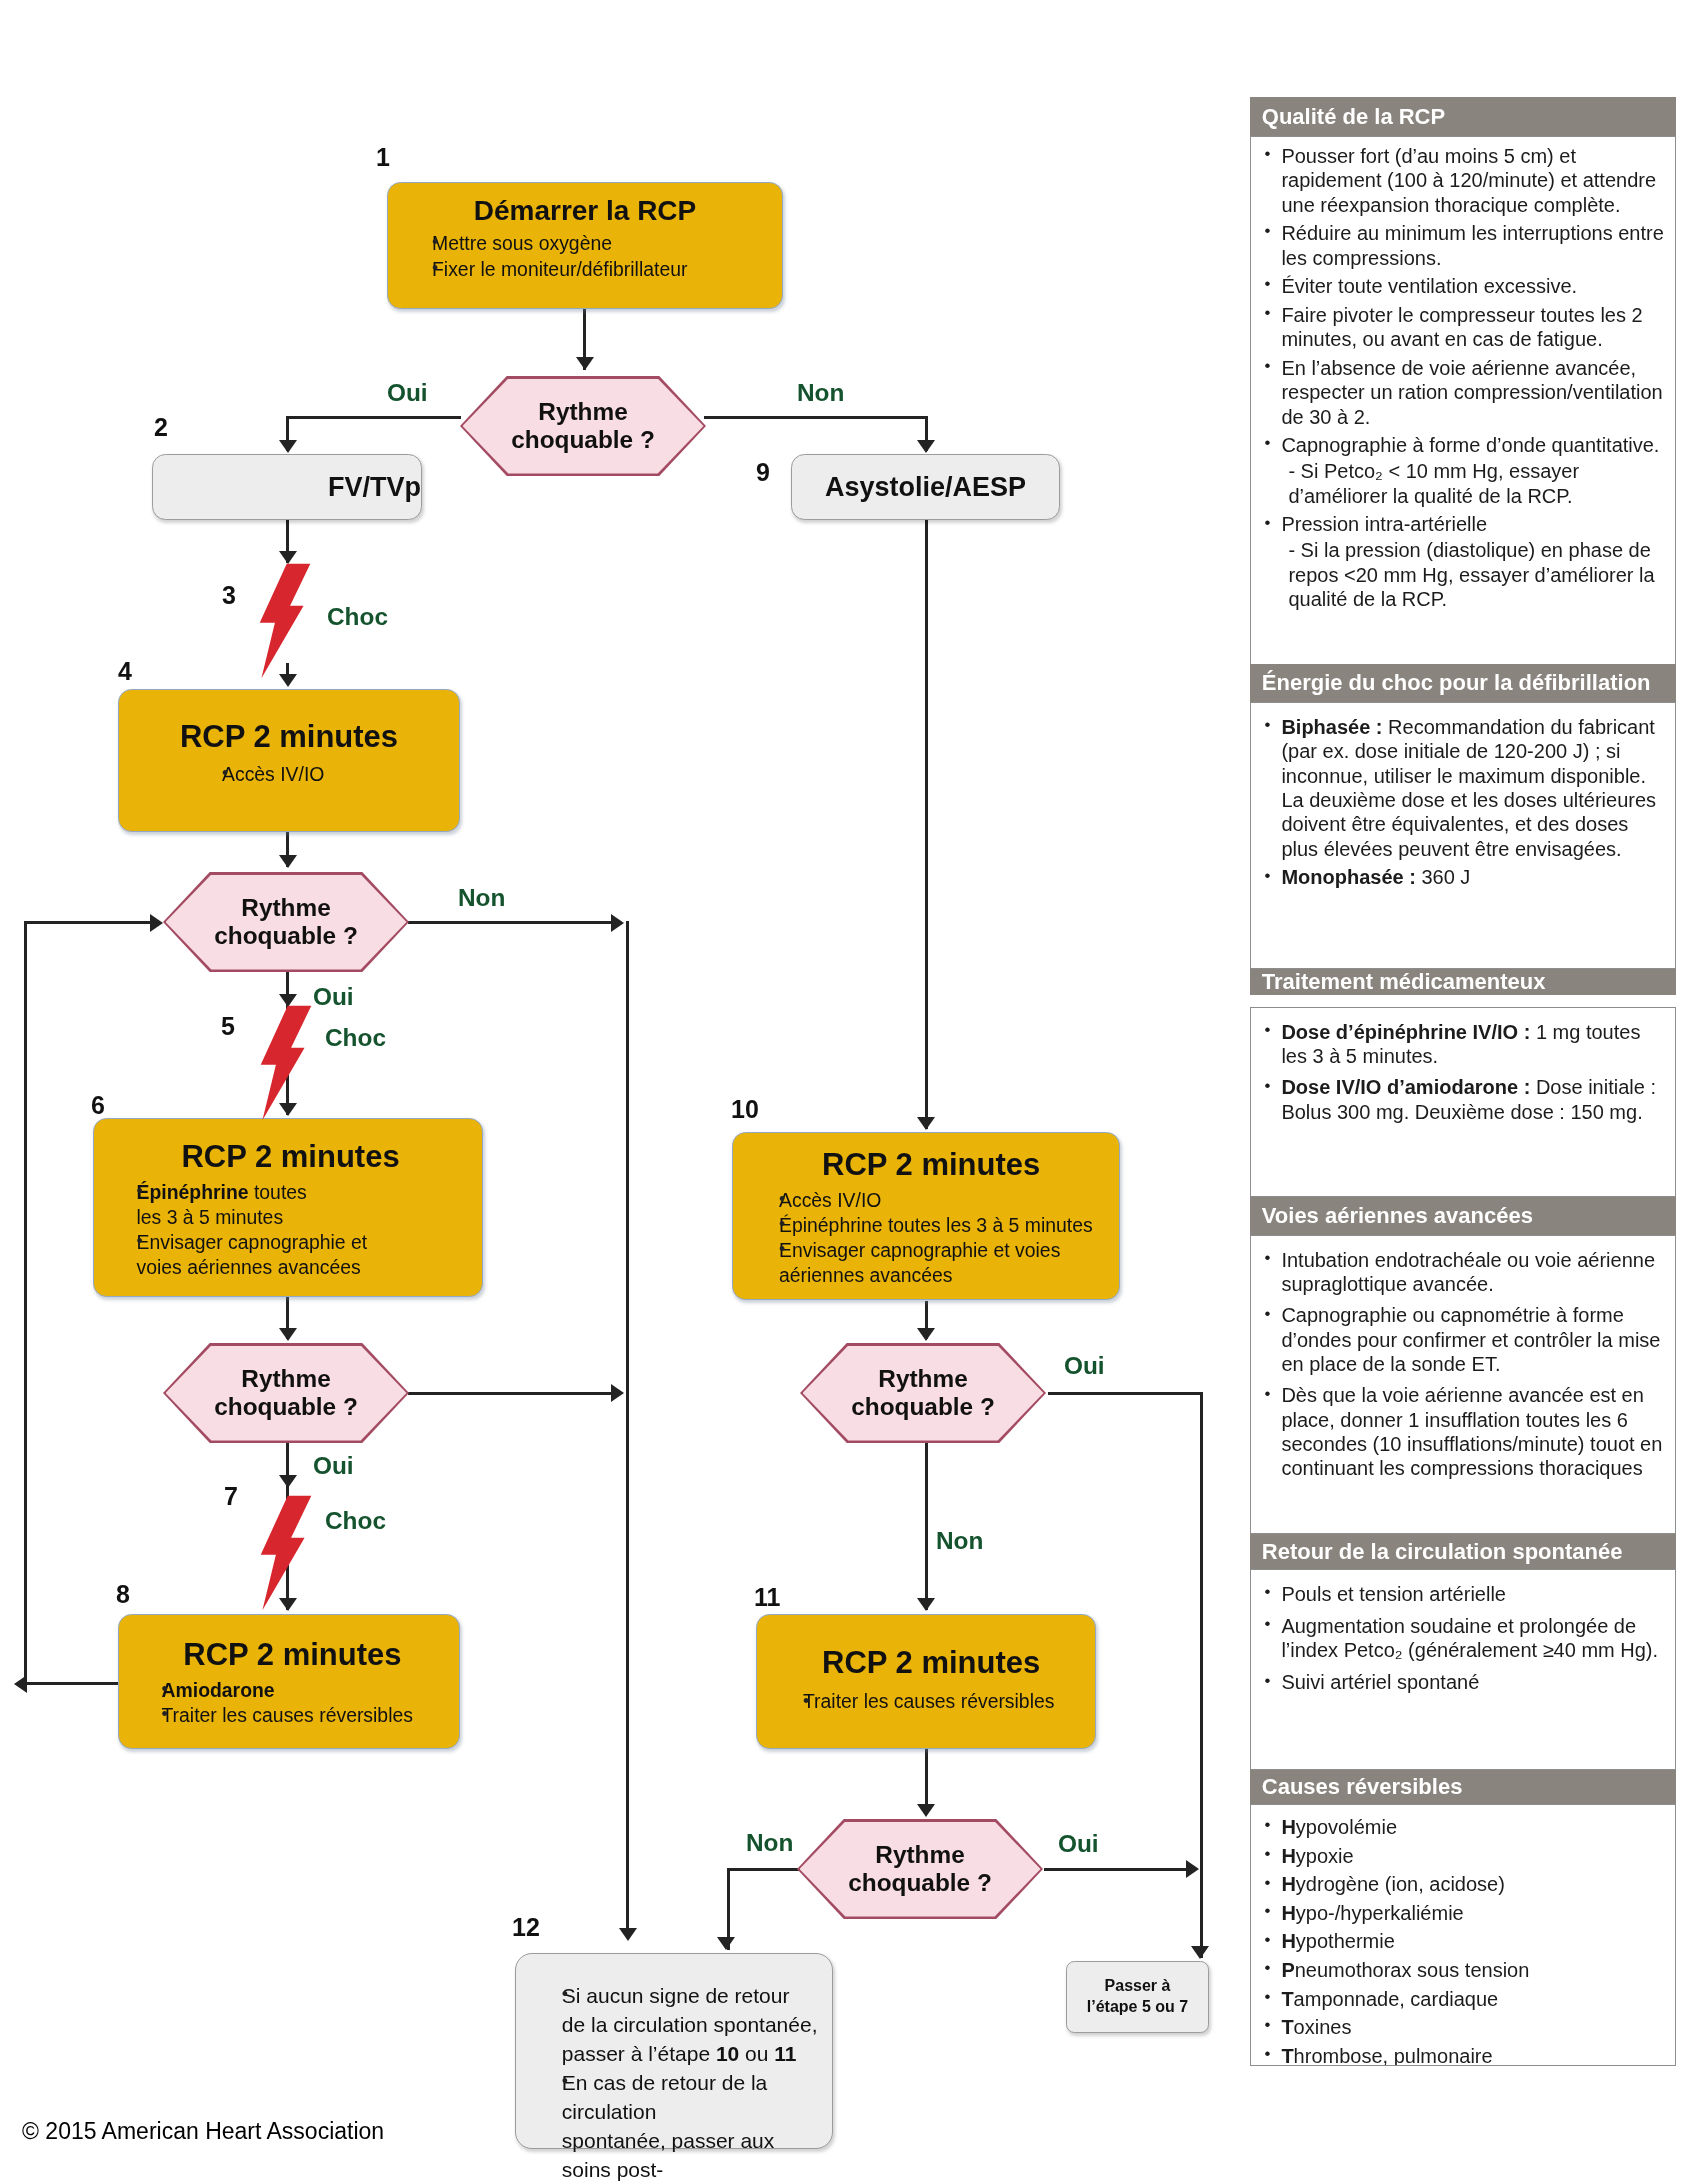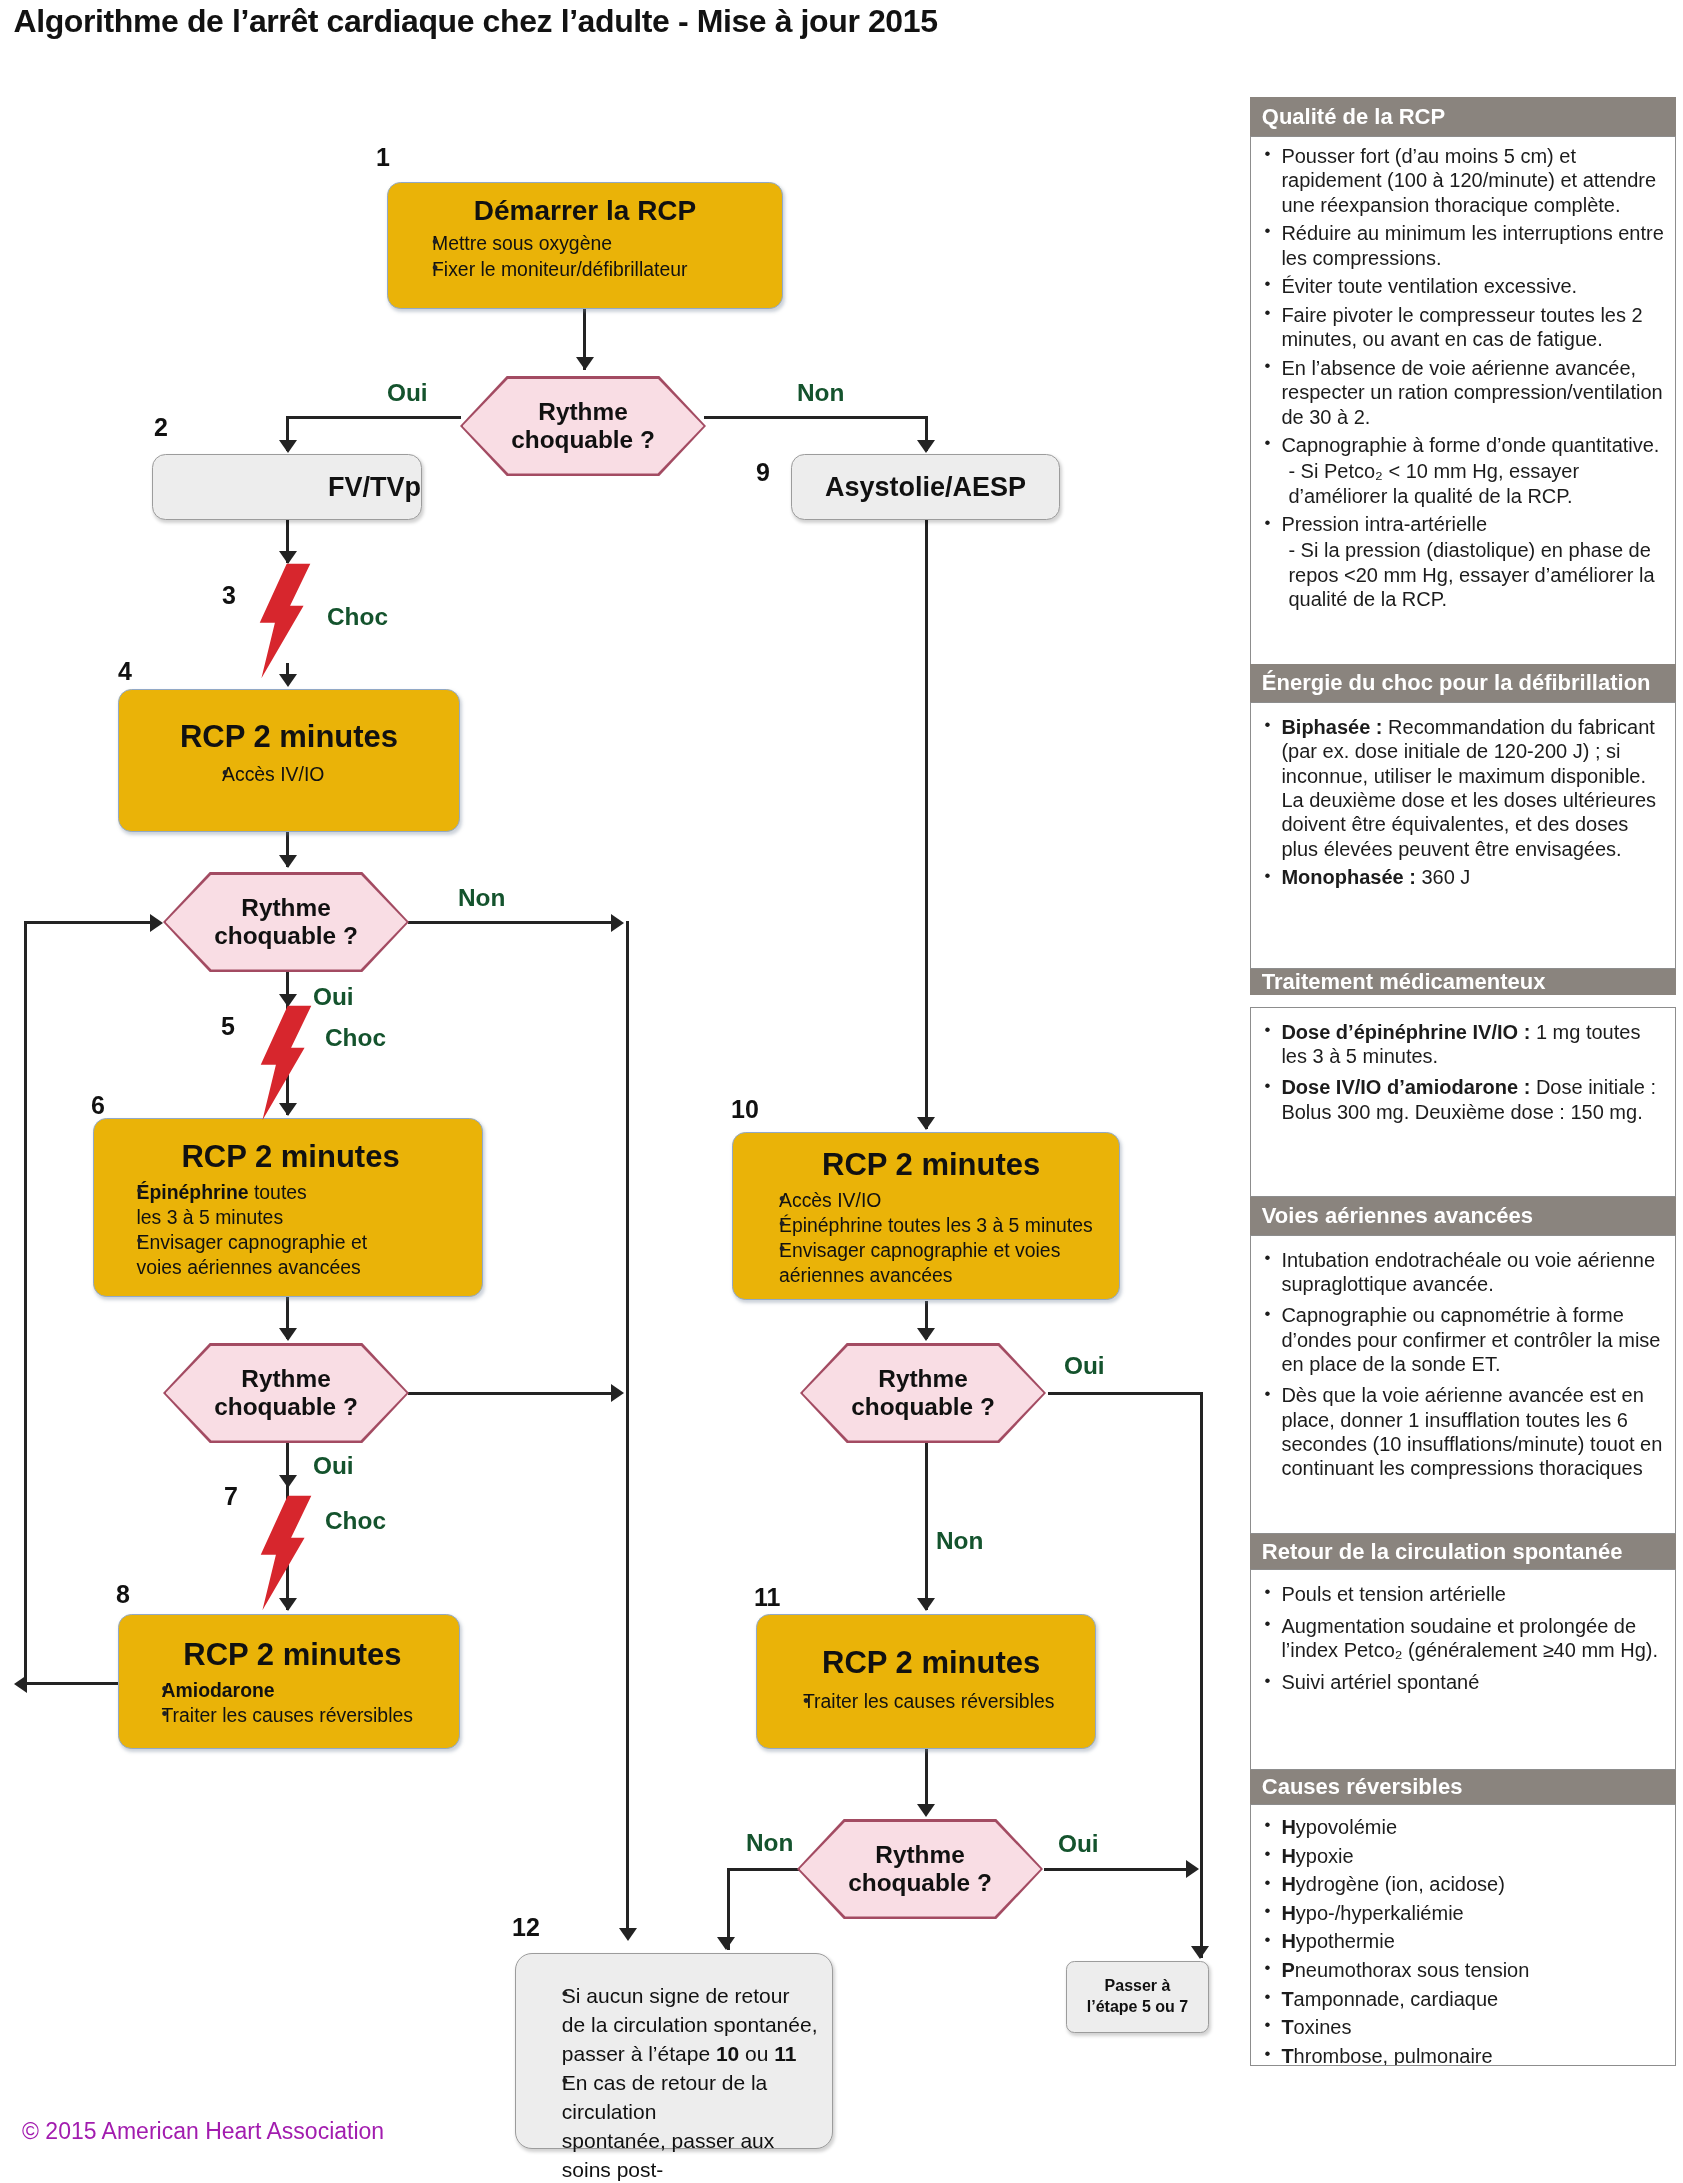--- a/index.html
+++ b/index.html
@@ -40,28 +40,27 @@
   
   .shdr{position:absolute;left:1250px;width:426px;box-sizing:border-box;background:#8a847e;
         color:#fff;font-weight:bold;font-size:22px;padding-left:11.8px;display:flex;align-items:center;}
   .scnt{position:absolute;left:1250px;width:426px;box-sizing:border-box;background:#fff;
         border:1.7px solid #8d8d8d;padding:8.4px 10px 3.4px 8.4px;overflow:hidden;}
   .scnt ul{margin:0;padding:0;list-style:none;}
   .scnt li{position:relative;font-size:20px;line-height:24.4px;padding-left:22px;margin-bottom:4.2px;color:#1c1c1c;}
   .scnt li::before{content:"•";position:absolute;left:5px;top:-1.7px;font-size:17px;}
   .scnt li.sub{padding-left:29px;margin-top:-2.5px;}
   .scnt li.sub::before{content:none;}
-  .copyright{position:absolute;left:22px;top:2118px;font-size:23px;color:#a21caf;}
+  .copyright{position:absolute;left:22px;top:2118px;font-size:23px;color:#000000;}
 </style>
 </head>
 <body>
 
 <div class="canvas">
 
-  <h1 class="title">Algorithme de l’arrêt cardiaque chez l’adulte - Mise à jour 2015</h1>
 
   <div class="vl" style="left:583px;top:309px;height:61px;"></div>
   <div class="hl" style="left:286px;top:416px;width:175px;"></div>
   <div class="hl" style="left:704px;top:416px;width:224px;"></div>
   <div class="vl" style="left:286px;top:416px;height:35px;"></div>
   <div class="vl" style="left:925px;top:416px;height:35px;"></div>
   <div class="vl" style="left:286px;top:520px;height:43px;"></div>
   <div class="vl" style="left:286px;top:663px;height:20px;"></div>
   <div class="vl" style="left:286px;top:832px;height:35px;"></div>
 

